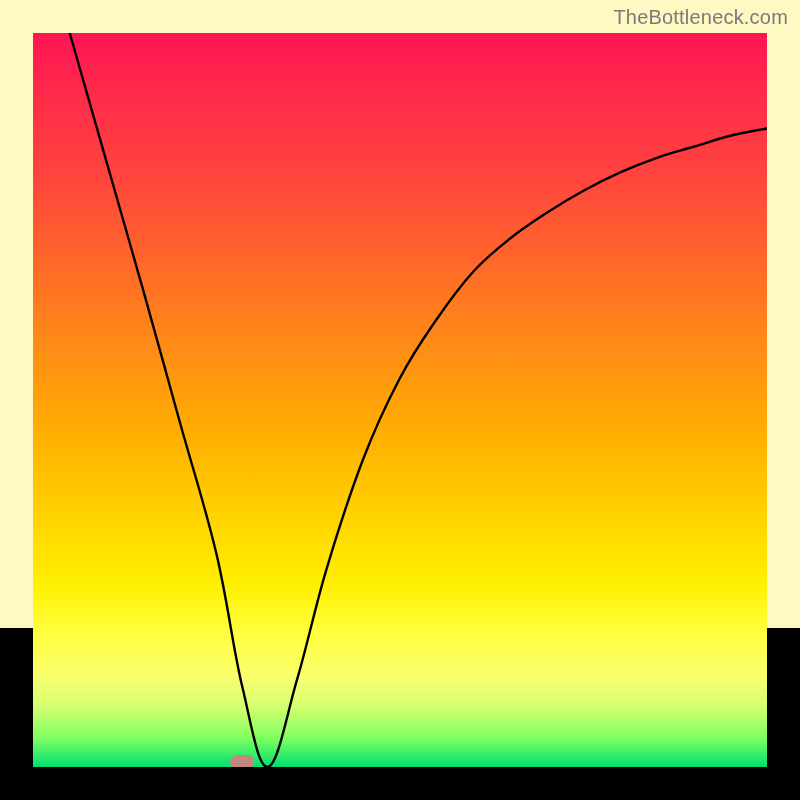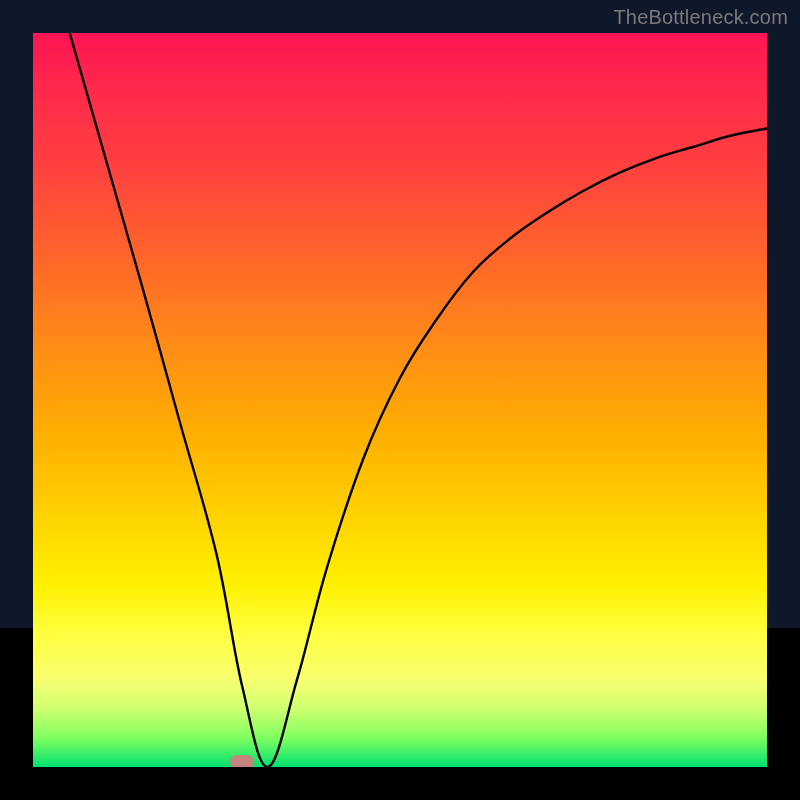--- a/index.html
+++ b/index.html
@@ -10,21 +10,21 @@
     overflow: hidden;
     background: #000;
     font-family: Arial, Helvetica, sans-serif;
   }
   .frame {
     position: absolute;
     top: 0;
     left: 0;
     width: 800px;
     height: 628px;
-    background: #0f172a;
+    background: #fef9c3;
   }
   .plot-area {
     position: absolute;
     top: 33px;
     left: 33px;
     width: 734px;
     height: 734px;
     overflow: hidden;
   }
   .gradient-bg {

